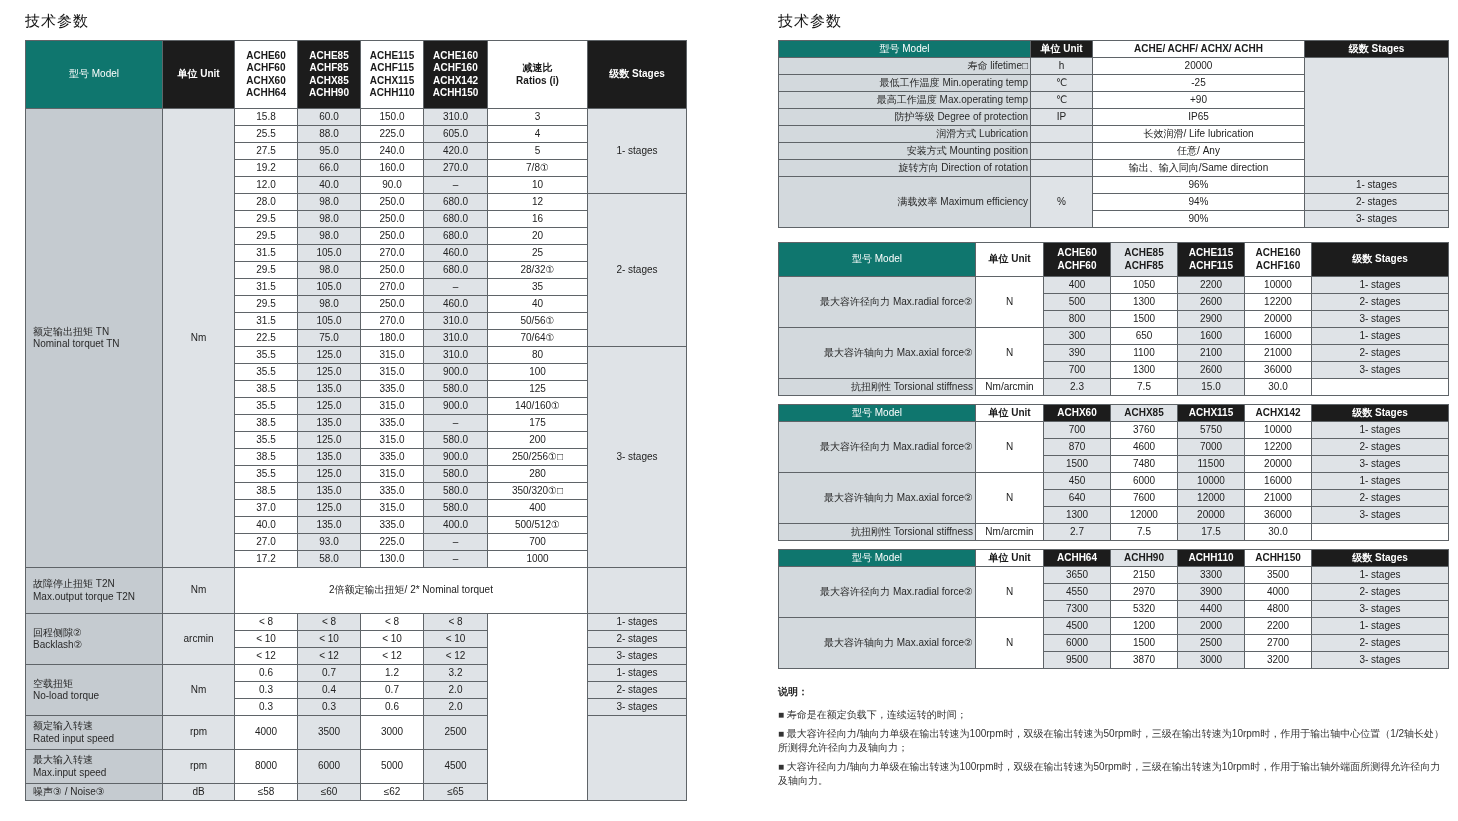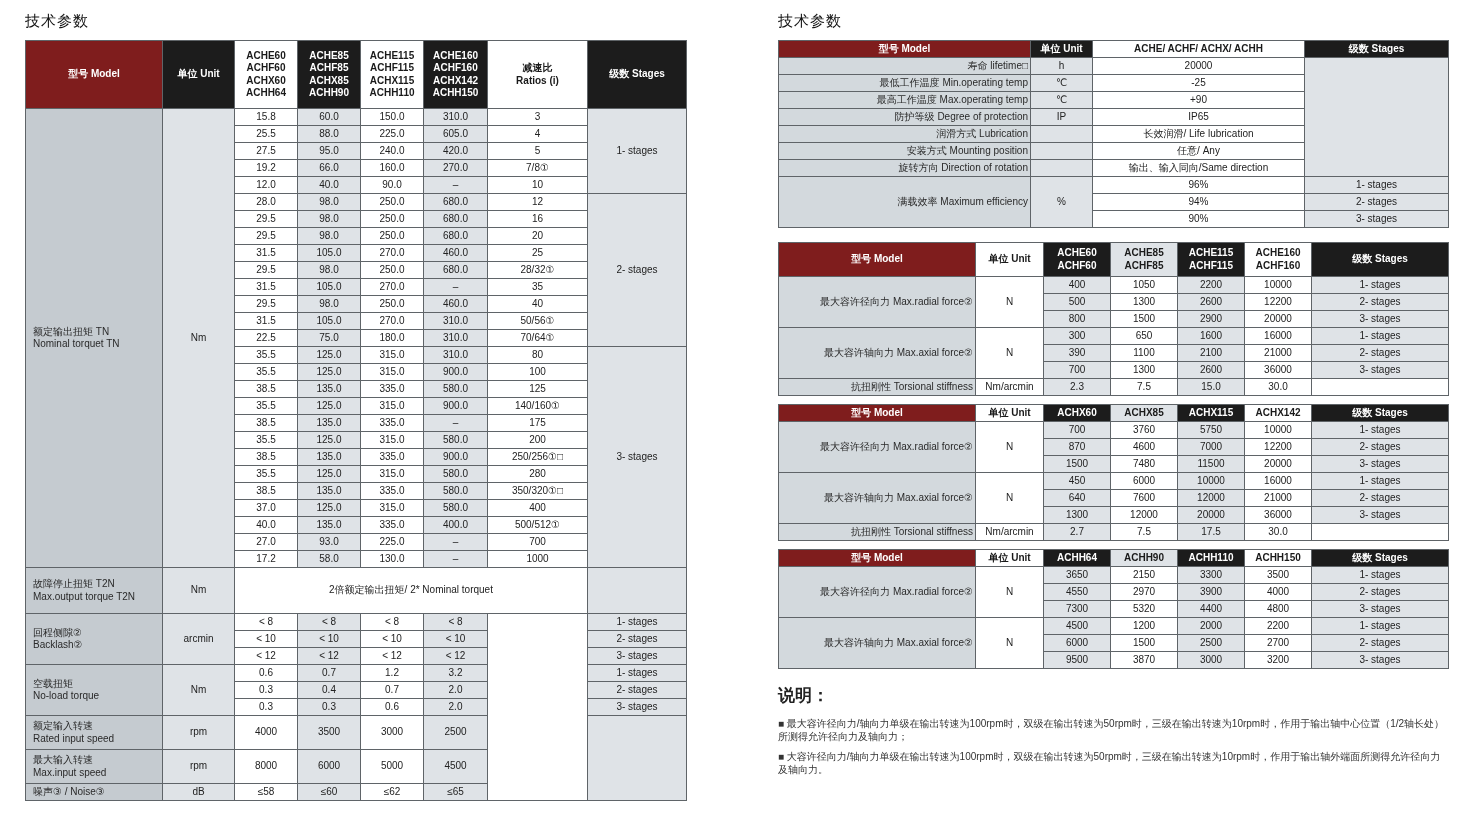--- a/index.html
+++ b/index.html
@@ -6,34 +6,34 @@
   html,body{width:1458px;height:821px}
   body{background:#ffffff;font-family:"Liberation Sans","DejaVu Sans",sans-serif;color:#222;position:relative;overflow:hidden}
   .panel{position:absolute;top:12px}
   #left-panel{left:25px;width:661px}
   #right-panel{left:778px;width:670px}
   .title{font-size:15px;font-weight:normal;color:#111;margin-bottom:9px;letter-spacing:1px}
   table{border-collapse:collapse;table-layout:fixed;width:100%}
   td,th{border:1px solid #5f6468;font-size:10px;text-align:center;vertical-align:middle;
         white-space:pre-line;line-height:1.25;overflow:hidden;padding:0 2px;font-weight:normal}
   .r16{height:17px}.r32{height:34px}.r44{height:46px}.r66{height:68px}
-  .hdr-gray{background:#7f1d1d;color:#fff;font-weight:bold}
+  .hdr-gray{background:#0f766e;color:#fff;font-weight:normal}
   .hdr-black{background:#1c1c1c;color:#fff;font-weight:bold}
   .hdr-white{background:#ffffff;color:#1a1a1a;font-weight:bold}
   .hdr-tint{background:#dfe3e7;color:#1a1a1a;font-weight:bold}
   .lbl{background:#c5cbd0;text-align:left;padding-left:7px;color:#2a2a2a}
   .lbl-r{background:#d3d9dd;text-align:right;padding-left:7px;color:#2a2a2a}
   .unit{background:#dfe3e7}
   .tint{background:#dfe3e7}
   .white{background:#ffffff}
   .stage{background:#dfe3e7}
   .force-table{margin-top:8px}
   #force-table-0{margin-top:14px}
   .notes{margin-top:16px;font-size:10px;color:#333;line-height:1.35}
-  .notes .heading{font-size:17px;font-weight:bold;margin-bottom:9px;color:#222}
+  .notes .heading{font-size:10px;font-weight:bold;margin-bottom:9px;color:#222}
   .notes .item{margin-bottom:6px}
   .notes .footer{margin-top:2px}
 </style>
 </head>
 <body>
 
 <div id="left-panel" class="panel">
   <div class="title">技术参数</div>
   <table id="left-table">
       <colgroup>
@@ -651,16 +651,17 @@
           <td class="tint">9500</td>
           <td class="white">3870</td>
           <td class="tint">3000</td>
           <td class="white">3200</td>
           <td class="stage">3- stages</td>
         </tr>
       </tbody>
     </table>
   <div class="notes">
     <div class="heading">说明：</div>
+    <div class="item">■ 寿命是在额定负载下，连续运转的时间；</div>
     <div class="item">■ 最大容许径向力/轴向力单级在输出转速为100rpm时，双级在输出转速为50rpm时，三级在输出转速为10rpm时，作用于输出轴中心位置（1/2轴长处）所测得允许径向力及轴向力；</div>
     <div class="item">■ 大容许径向力/轴向力单级在输出转速为100rpm时，双级在输出转速为50rpm时，三级在输出转速为10rpm时，作用于输出轴外端面所测得允许径向力及轴向力。</div>
   </div>
 </div>
 
 </body></html>

